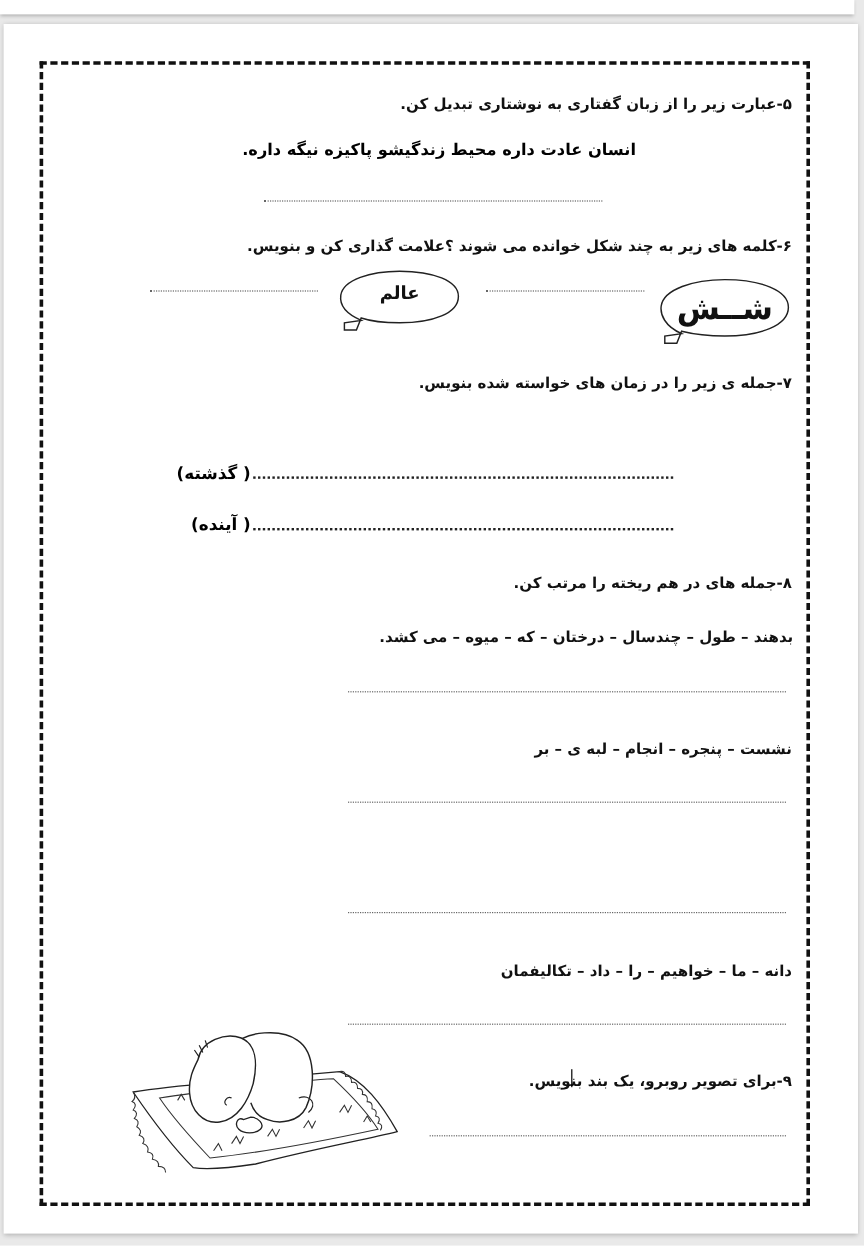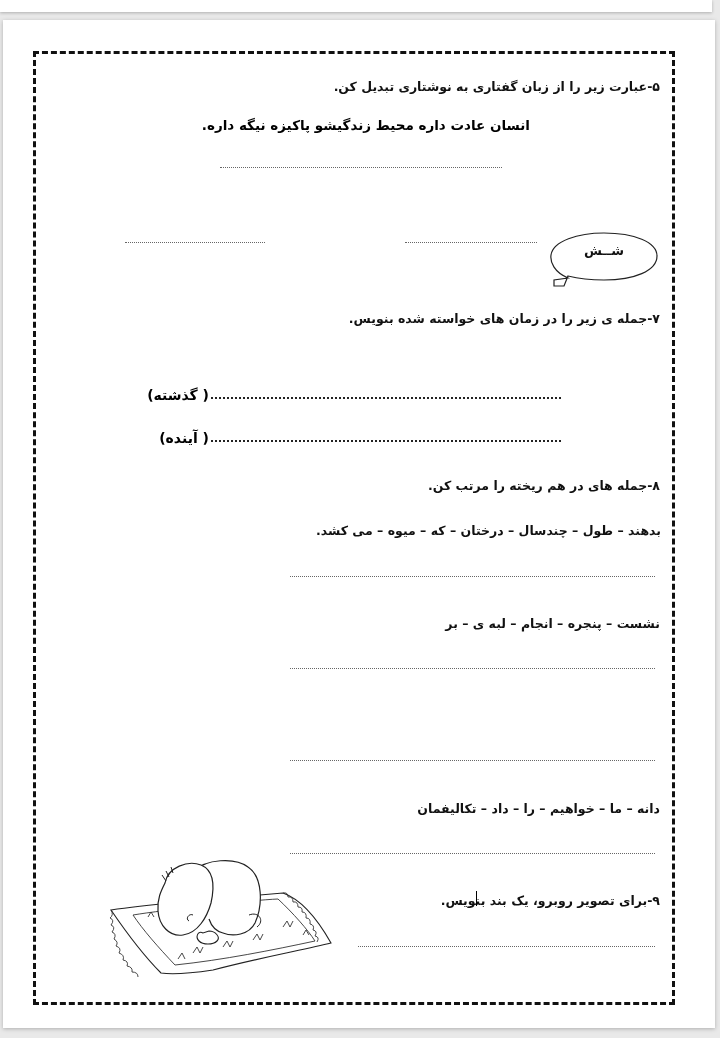--- a/index.html
+++ b/index.html
@@ -39,29 +39,36 @@
 
 <div class="prev-page"></div>
 
 <div class="page">
   <div class="frame"></div>
 
   <div class="rtl q" style="right:55px; top:59px;">۵-عبارت زیر را از زبان گفتاری به نوشتاری تبدیل کن.</div>
   <div class="rtl sent" style="right:185px; top:97px;">انسان عادت داره  محیط زندگیشو پاکیزه نیگه داره.</div>
   <div class="dots" style="left:217px; width:282px; top:147px;"></div>
 
+  <div class="rtl q" style="right:55px; top:177px;">۶-کلمه های زیر به چند شکل خوانده می شوند ؟علامت گذاری کن و بنویس.</div>
 
   <div class="dots" style="left:122px; width:140px; top:222px;"></div>
+  <div class="bubble" style="left:278px; top:205px; width:104px; height:58px;">
+    <svg width="104" height="58" viewBox="0 0 104 58">
+      <path d="M20,42 C6,36 2,28 3,21 C5,8 28,1 52,1 C80,1 101,9 101,22 C101,36 80,44 52,44 C38,44 26,42 20,40 L16,50 L6,50 L6,44 L20,42 Z" fill="#fff" stroke="#222" stroke-width="1.2"></path>
+    </svg>
+    <div class="bubble-label" style="top:10px; font-size:15px;">عالم</div>
+  </div>
 
   <div class="dots" style="left:402px; width:132px; top:222px;"></div>
   <div class="bubble" style="left:545px; top:212px; width:112px; height:62px;">
     <svg width="112" height="62" viewBox="0 0 112 62">
       <path d="M20,46 C6,40 2,30 3,23 C5,9 30,1 56,1 C86,1 109,10 109,24 C109,39 86,48 56,48 C40,48 28,46 20,44 L16,54 L6,54 L6,48 L20,46 Z" fill="#fff" stroke="#222" stroke-width="1.2"></path>
     </svg>
-    <div class="bubble-label" style="top:11px; font-size:13px;">شــش</div>
+    <div class="bubble-label" style="top:11px; font-size:26px;">شــش</div>
   </div>
 
   <div class="rtl q" style="right:55px; top:291px;">۷-جمله ی زیر را در زمان های خواسته شده بنویس.</div>
 
   <div class="dots heavy" style="left:208px; width:350px; top:377px;"></div>
   <div class="rtl tense-label" style="right:506px; top:367px;">( گذشته)</div>
 
   <div class="dots heavy" style="left:208px; width:350px; top:420px;"></div>
   <div class="rtl tense-label" style="right:506px; top:410px;">( آینده)</div>
 

